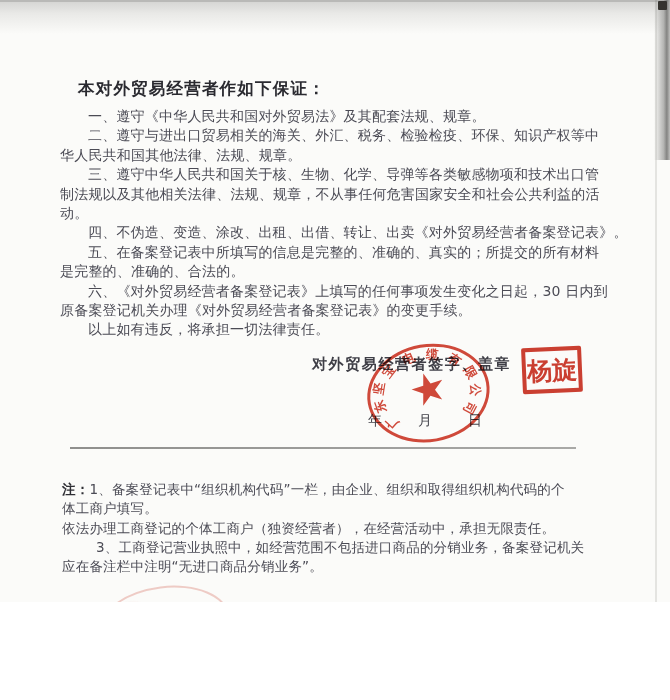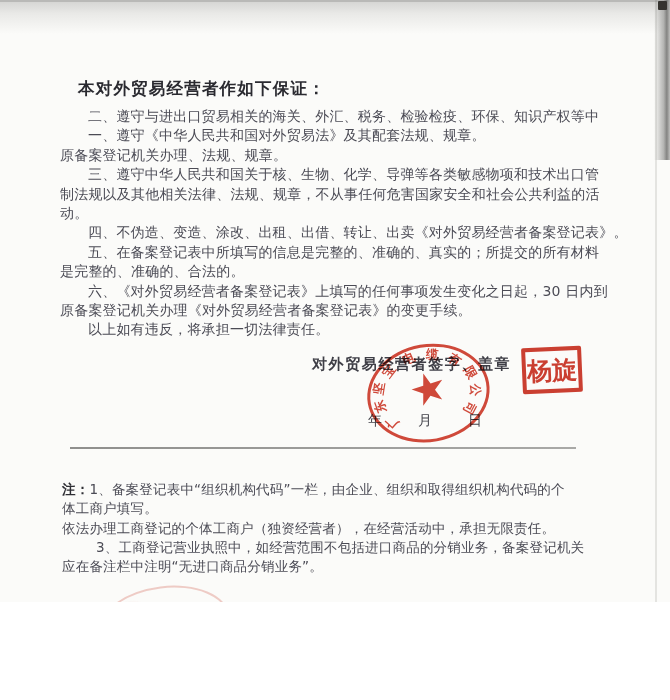--- a/index.html
+++ b/index.html
@@ -76,23 +76,23 @@
 
   <div class="top-shade"></div>
   <div class="top-line"></div>
   <div class="right-edge-shade"></div>
   <div class="right-edge-line"></div>
   <div class="corner-mark"></div>
 
   <h1 class="doc-title">本对外贸易经营者作如下保证：</h1>
 
   <div class="body-block">
+    <div class="t-line ind">一、遵守《中华人民共和国对外贸易法》及其配套法规、规章。</div>
     <div class="t-line ind">二、遵守与进出口贸易相关的海关、外汇、税务、检验检疫、环保、知识产权等中</div>
-    <div class="t-line ind">一、遵守《中华人民共和国对外贸易法》及其配套法规、规章。</div>
-    <div class="t-line">原备案登记机关办理、法规、规章。</div>
+    <div class="t-line">华人民共和国其他法律、法规、规章。</div>
     <div class="t-line ind">三、遵守中华人民共和国关于核、生物、化学、导弹等各类敏感物项和技术出口管</div>
     <div class="t-line">制法规以及其他相关法律、法规、规章，不从事任何危害国家安全和社会公共利益的活</div>
     <div class="t-line">动。</div>
     <div class="t-line ind">四、不伪造、变造、涂改、出租、出借、转让、出卖《对外贸易经营者备案登记表》。</div>
     <div class="t-line ind">五、在备案登记表中所填写的信息是完整的、准确的、真实的；所提交的所有材料</div>
     <div class="t-line">是完整的、准确的、合法的。</div>
     <div class="t-line ind">六、《对外贸易经营者备案登记表》上填写的任何事项发生变化之日起，30 日内到</div>
     <div class="t-line">原备案登记机关办理《对外贸易经营者备案登记表》的变更手续。</div>
     <div class="t-line ind">以上如有违反，将承担一切法律责任。</div>
   </div>

